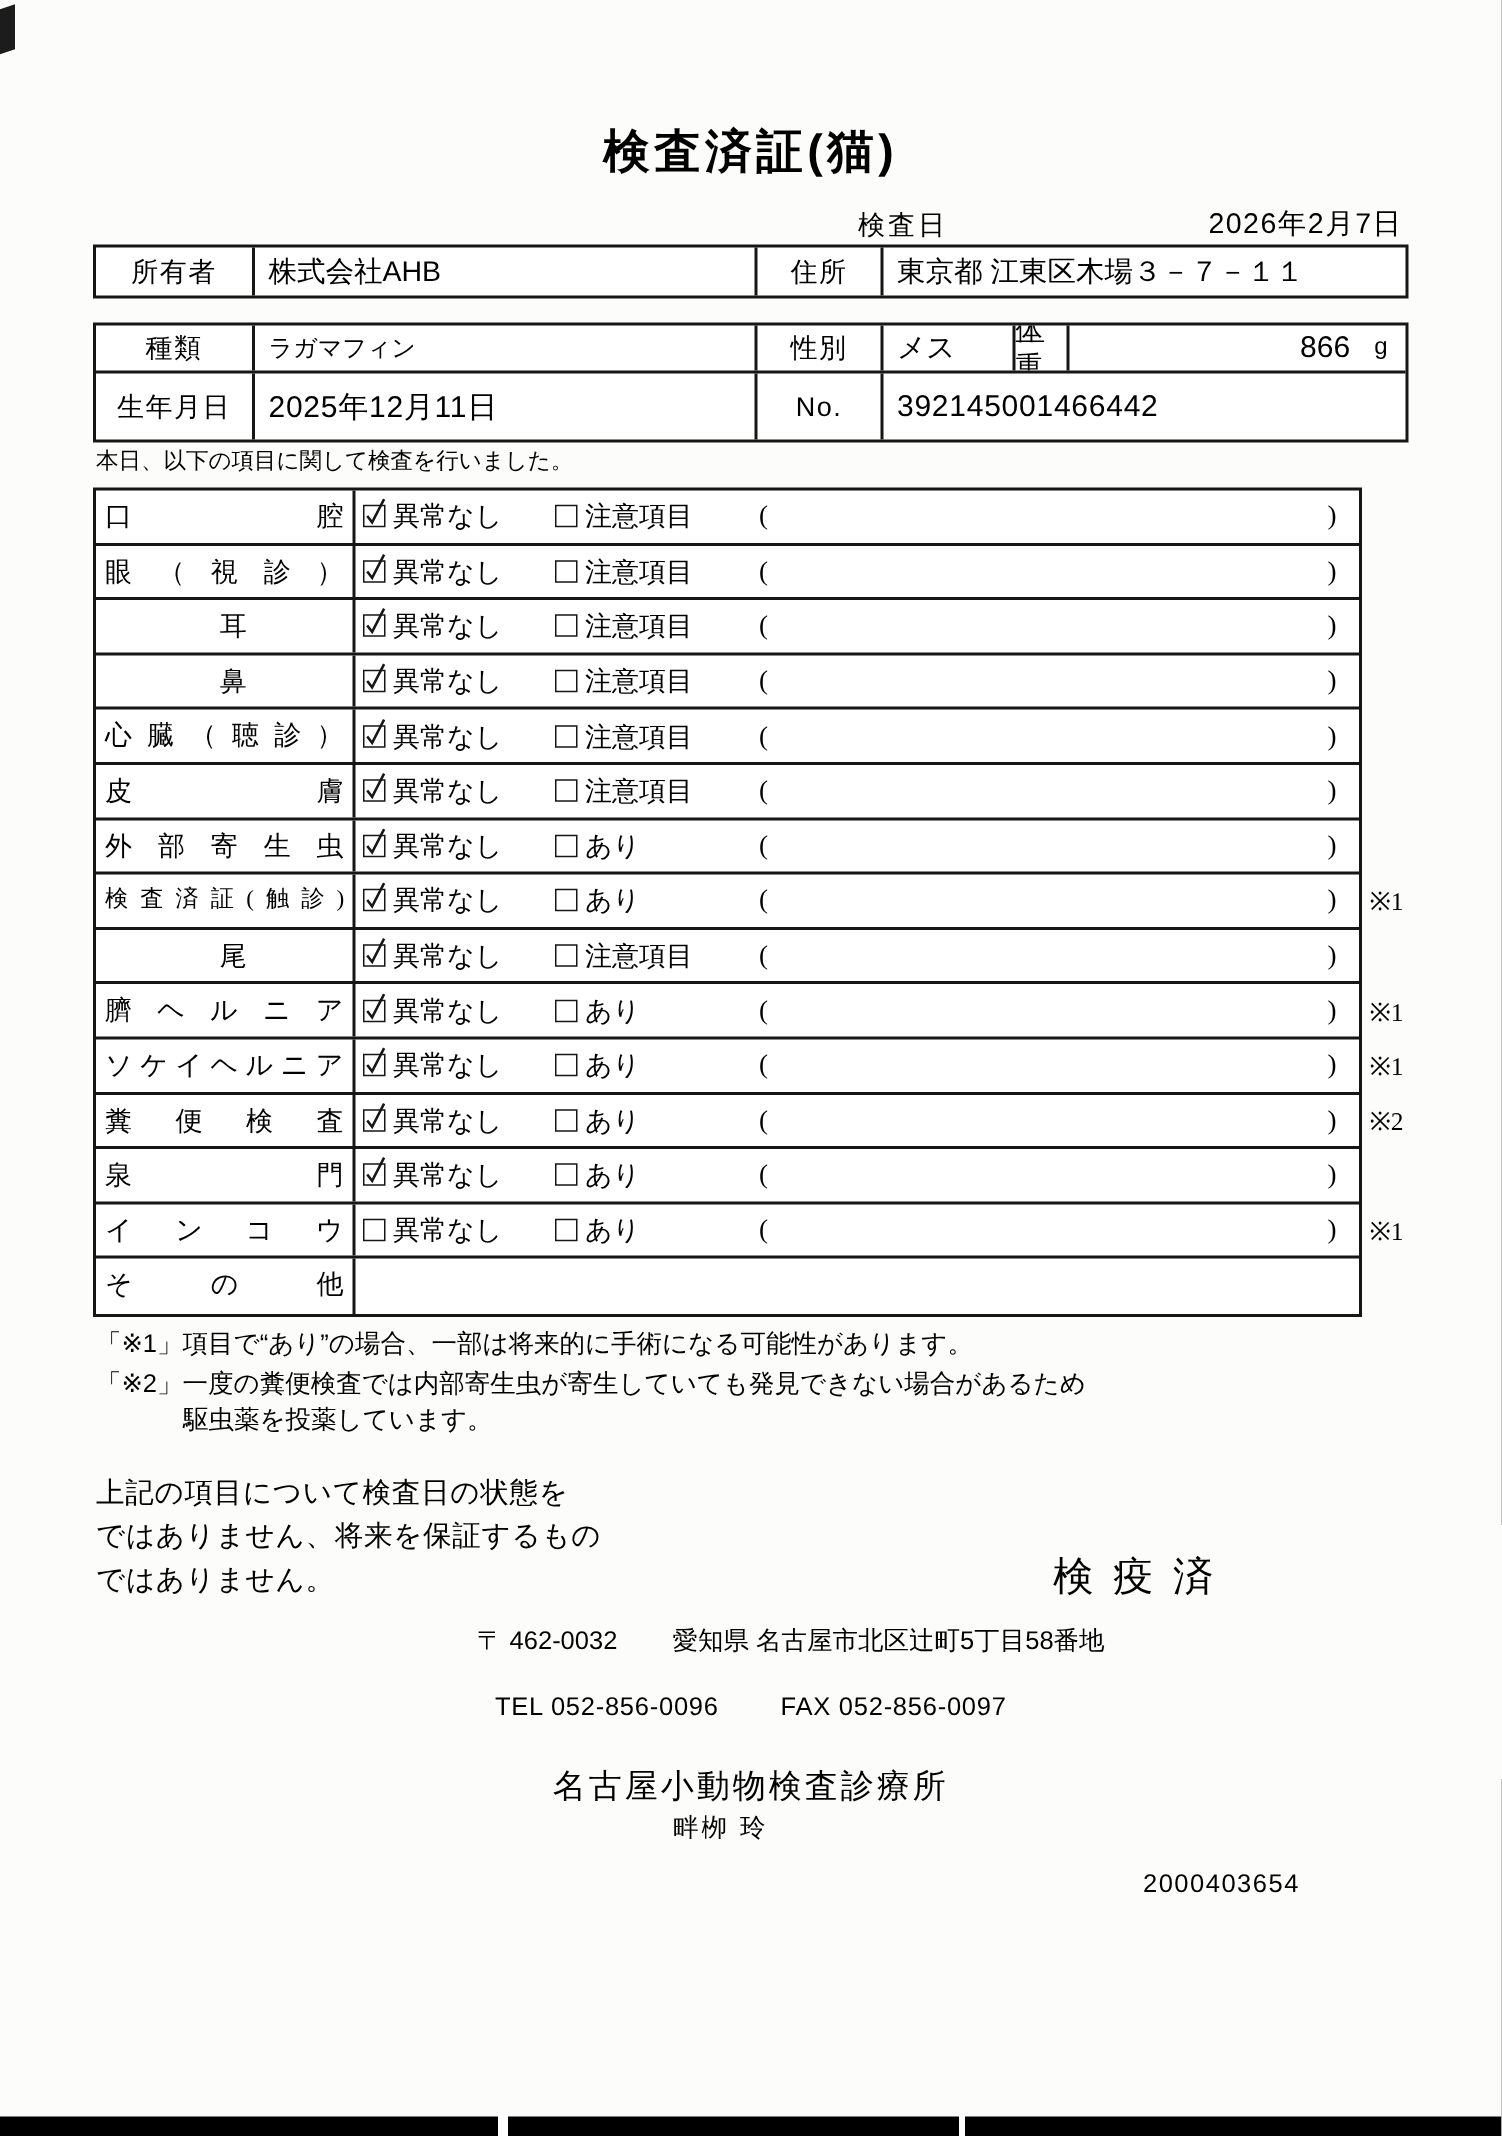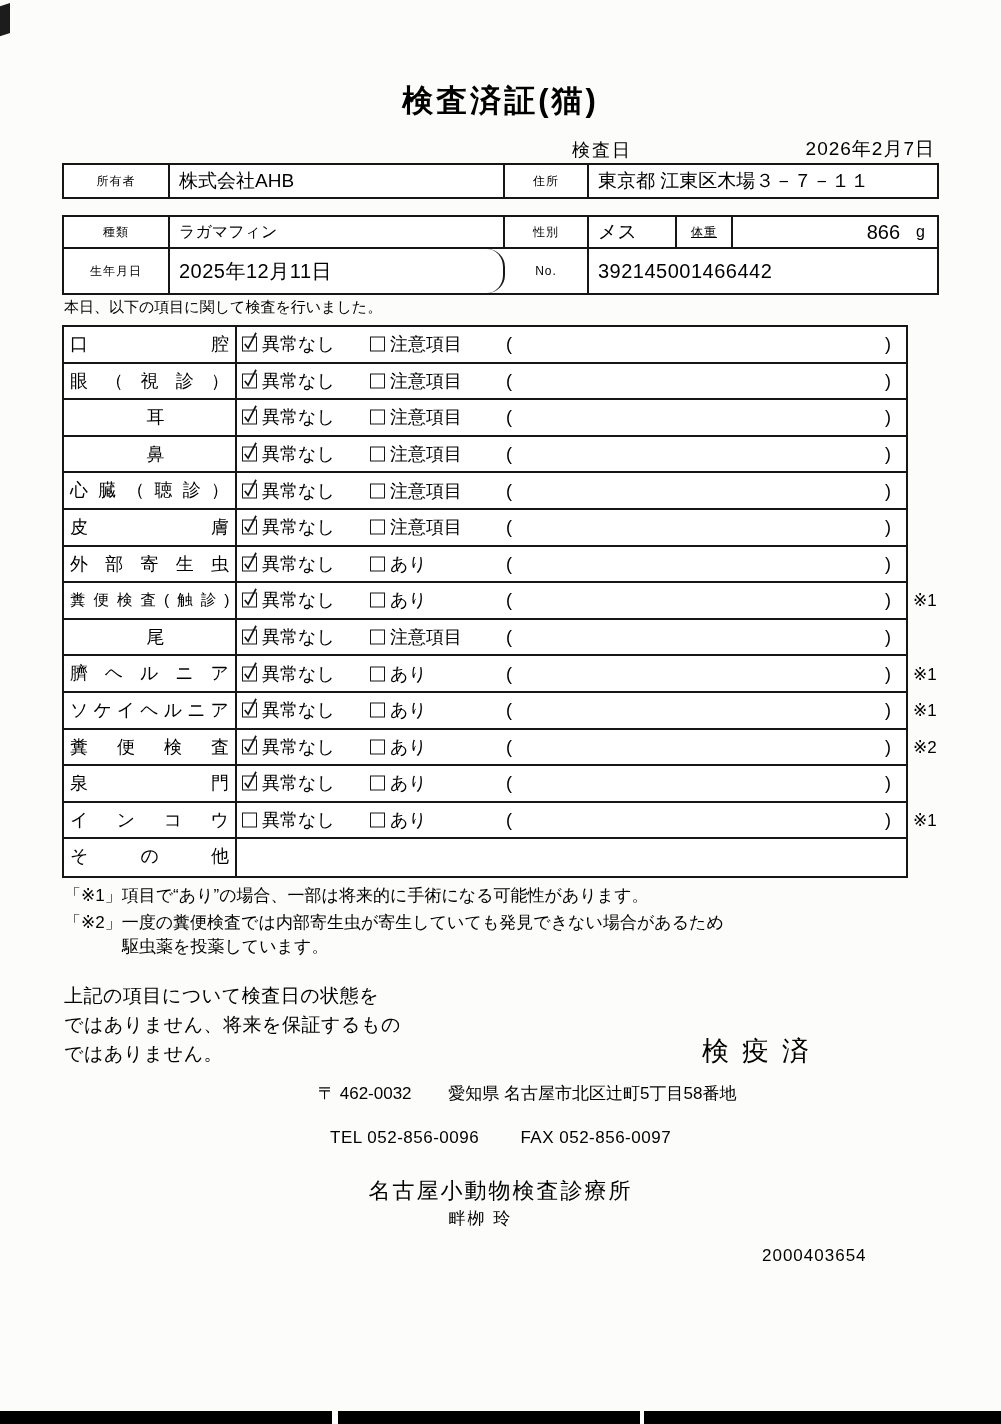--- a/index.html
+++ b/index.html
@@ -24,35 +24,35 @@
   
   .tbl { position:absolute; left:62px; width:877px; border:2px solid #161616; background:#fff; }
   .t-owner { top:163px; }
   .t-pet   { top:215px; }
   .row { display:flex; }
   .r34 { height:32px; }
   .r38 { height:44px; }
   .bb  { border-bottom:2px solid #161616; }
   .cell { border-right:2px solid #161616; display:flex; align-items:center; overflow:hidden; }
   .cell.last { border-right:none; }
-  .hd { justify-content:center; font-size:12px; letter-spacing:1px; }
+  .hd { justify-content:center; font-size:18px; letter-spacing:1px; }
   .val { padding-left:9px; font-size:19px; }
   .val.sm { font-size:16px; }
-  .val.big { font-size:20px; letter-spacing:0.5px;border-radius:18px; }
+  .val.big { font-size:20px; letter-spacing:0.5px; }
   .w106 { width:106px; } .w335 { width:335px; } .w84 { width:84px; }
-  .w88 { width:88px; } .w60 { width:56px;text-decoration:underline; }
+  .w88 { width:88px; } .w60 { width:36px;text-decoration:underline; }
   .flex1 { flex:1; }
   .weight { justify-content:flex-end; gap:16px; padding-right:12px; font-size:20px; }
   .weight .unit { font-size:16px; }
 
   .statement { position:absolute; top:298px; left:64px; font-size:15px; }
 
   
   .t-inspect { top:325px; width:846px; }
-  .irow { display:flex; height:36.6px; border-bottom:2px solid #161616; position:relative; }
+  .irow { display:flex; height:36.6px; border-bottom:2px solid #161616; position:relative;font-family:Liberation Serif, serif; }
   .irow:last-child { border-bottom:none; }
   .ilabel { width:173px; border-right:2px solid #161616; padding:0 6px; font-size:18px; line-height:34px; white-space:nowrap; overflow:hidden; }
   .jspread { text-align:justify; text-align-last:justify; }
   .jcenter { text-align:center; text-align-last:center; padding-left:18px; }
   .small   { font-size:15.5px; letter-spacing:-0.5px; }
   .ibody { flex:1; position:relative; font-size:18px; }
   .ibody > span { position:absolute; top:50%; transform:translateY(-50%); white-space:nowrap; }
   .cb { width:15px; height:15px; border:1.8px solid #161616; left:5px; background:#fff; }
   .cb svg { position:absolute; left:-1px; top:-1px; width:15px; height:15px; overflow:visible; display:none; }
   .cb.checked svg { display:block; }
@@ -237,21 +237,21 @@
         <span class="oklab">異常なし</span>
         <span class="cb cb2"></span>
         <span class="altlab">あり</span>
         <span class="po">(</span>
         <span class="pc">)</span>
         <span class="rnote"></span>
       </div>
     </div>
 
     <div class="irow">
-      <div class="ilabel jspread small">糞便検査(触診)</div>
+      <div class="ilabel jspread small">検査済証(触診)</div>
       <div class="ibody">
         <span class="cb checked">
             <svg viewBox="0 0 16 16">
               <polyline points="3,8 6.5,12.5 15,-4"></polyline>
             </svg>
           </span>
         <span class="oklab">異常なし</span>
         <span class="cb cb2"></span>
         <span class="altlab">あり</span>
         <span class="po">(</span>

